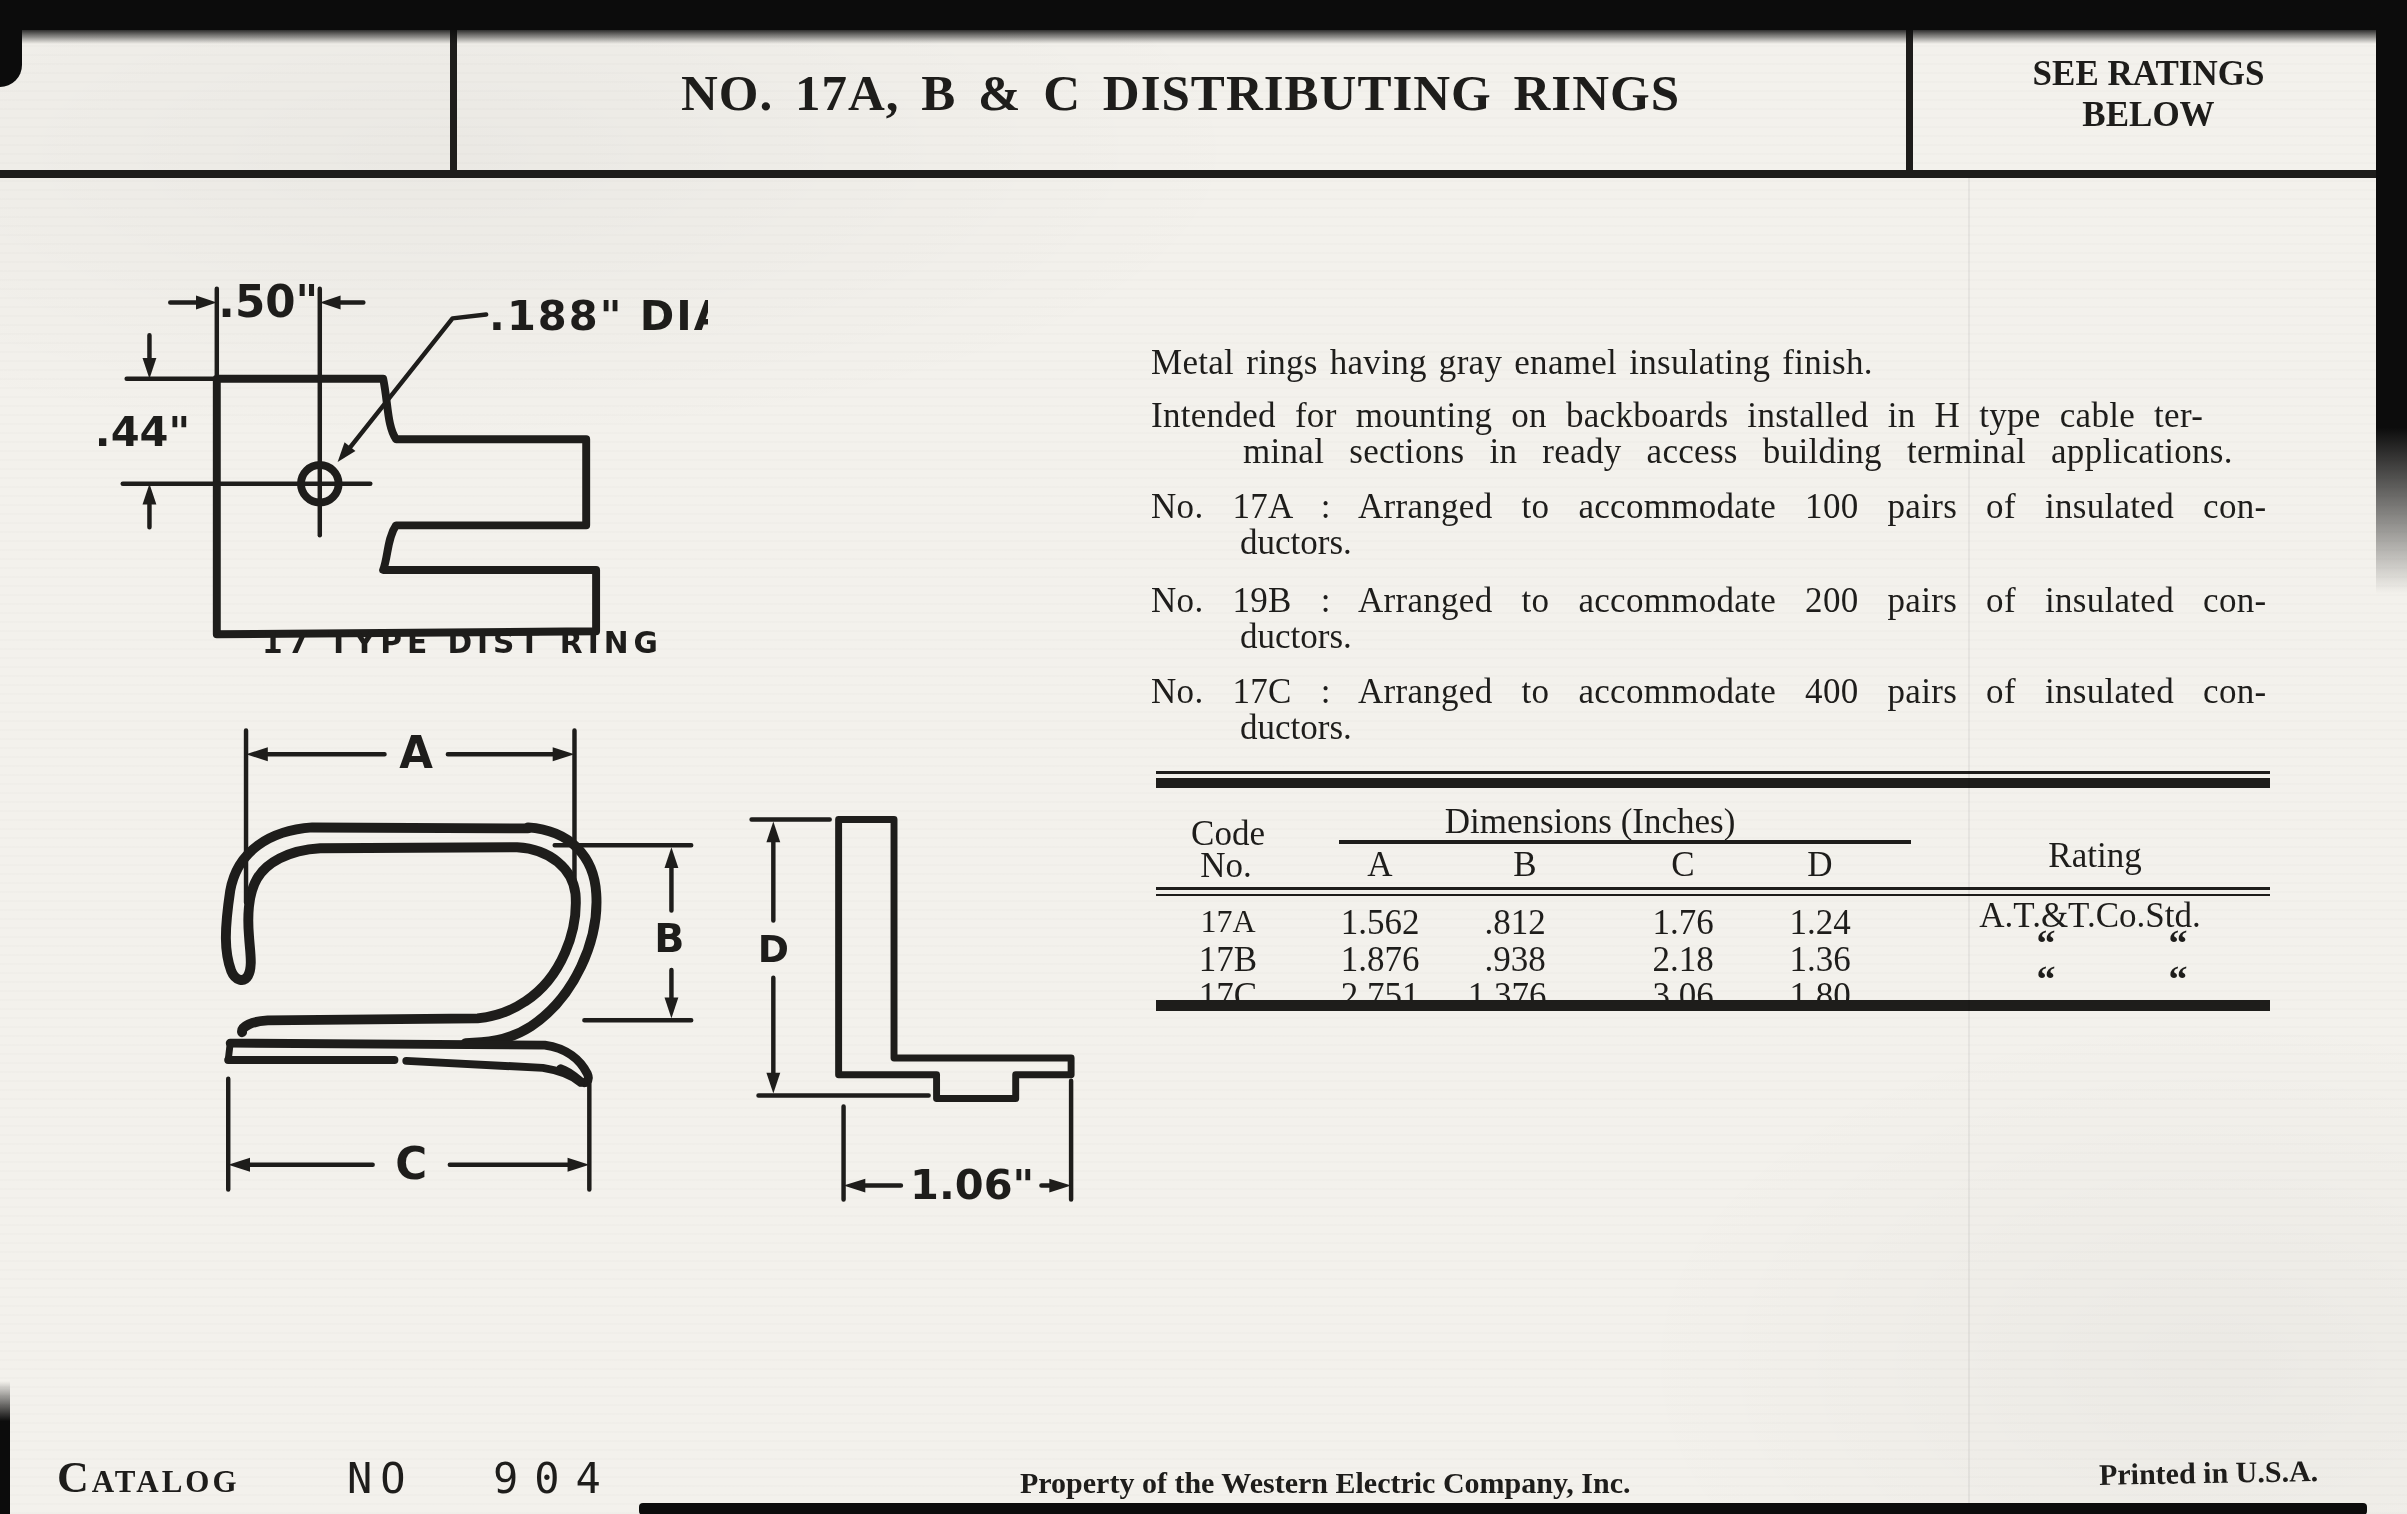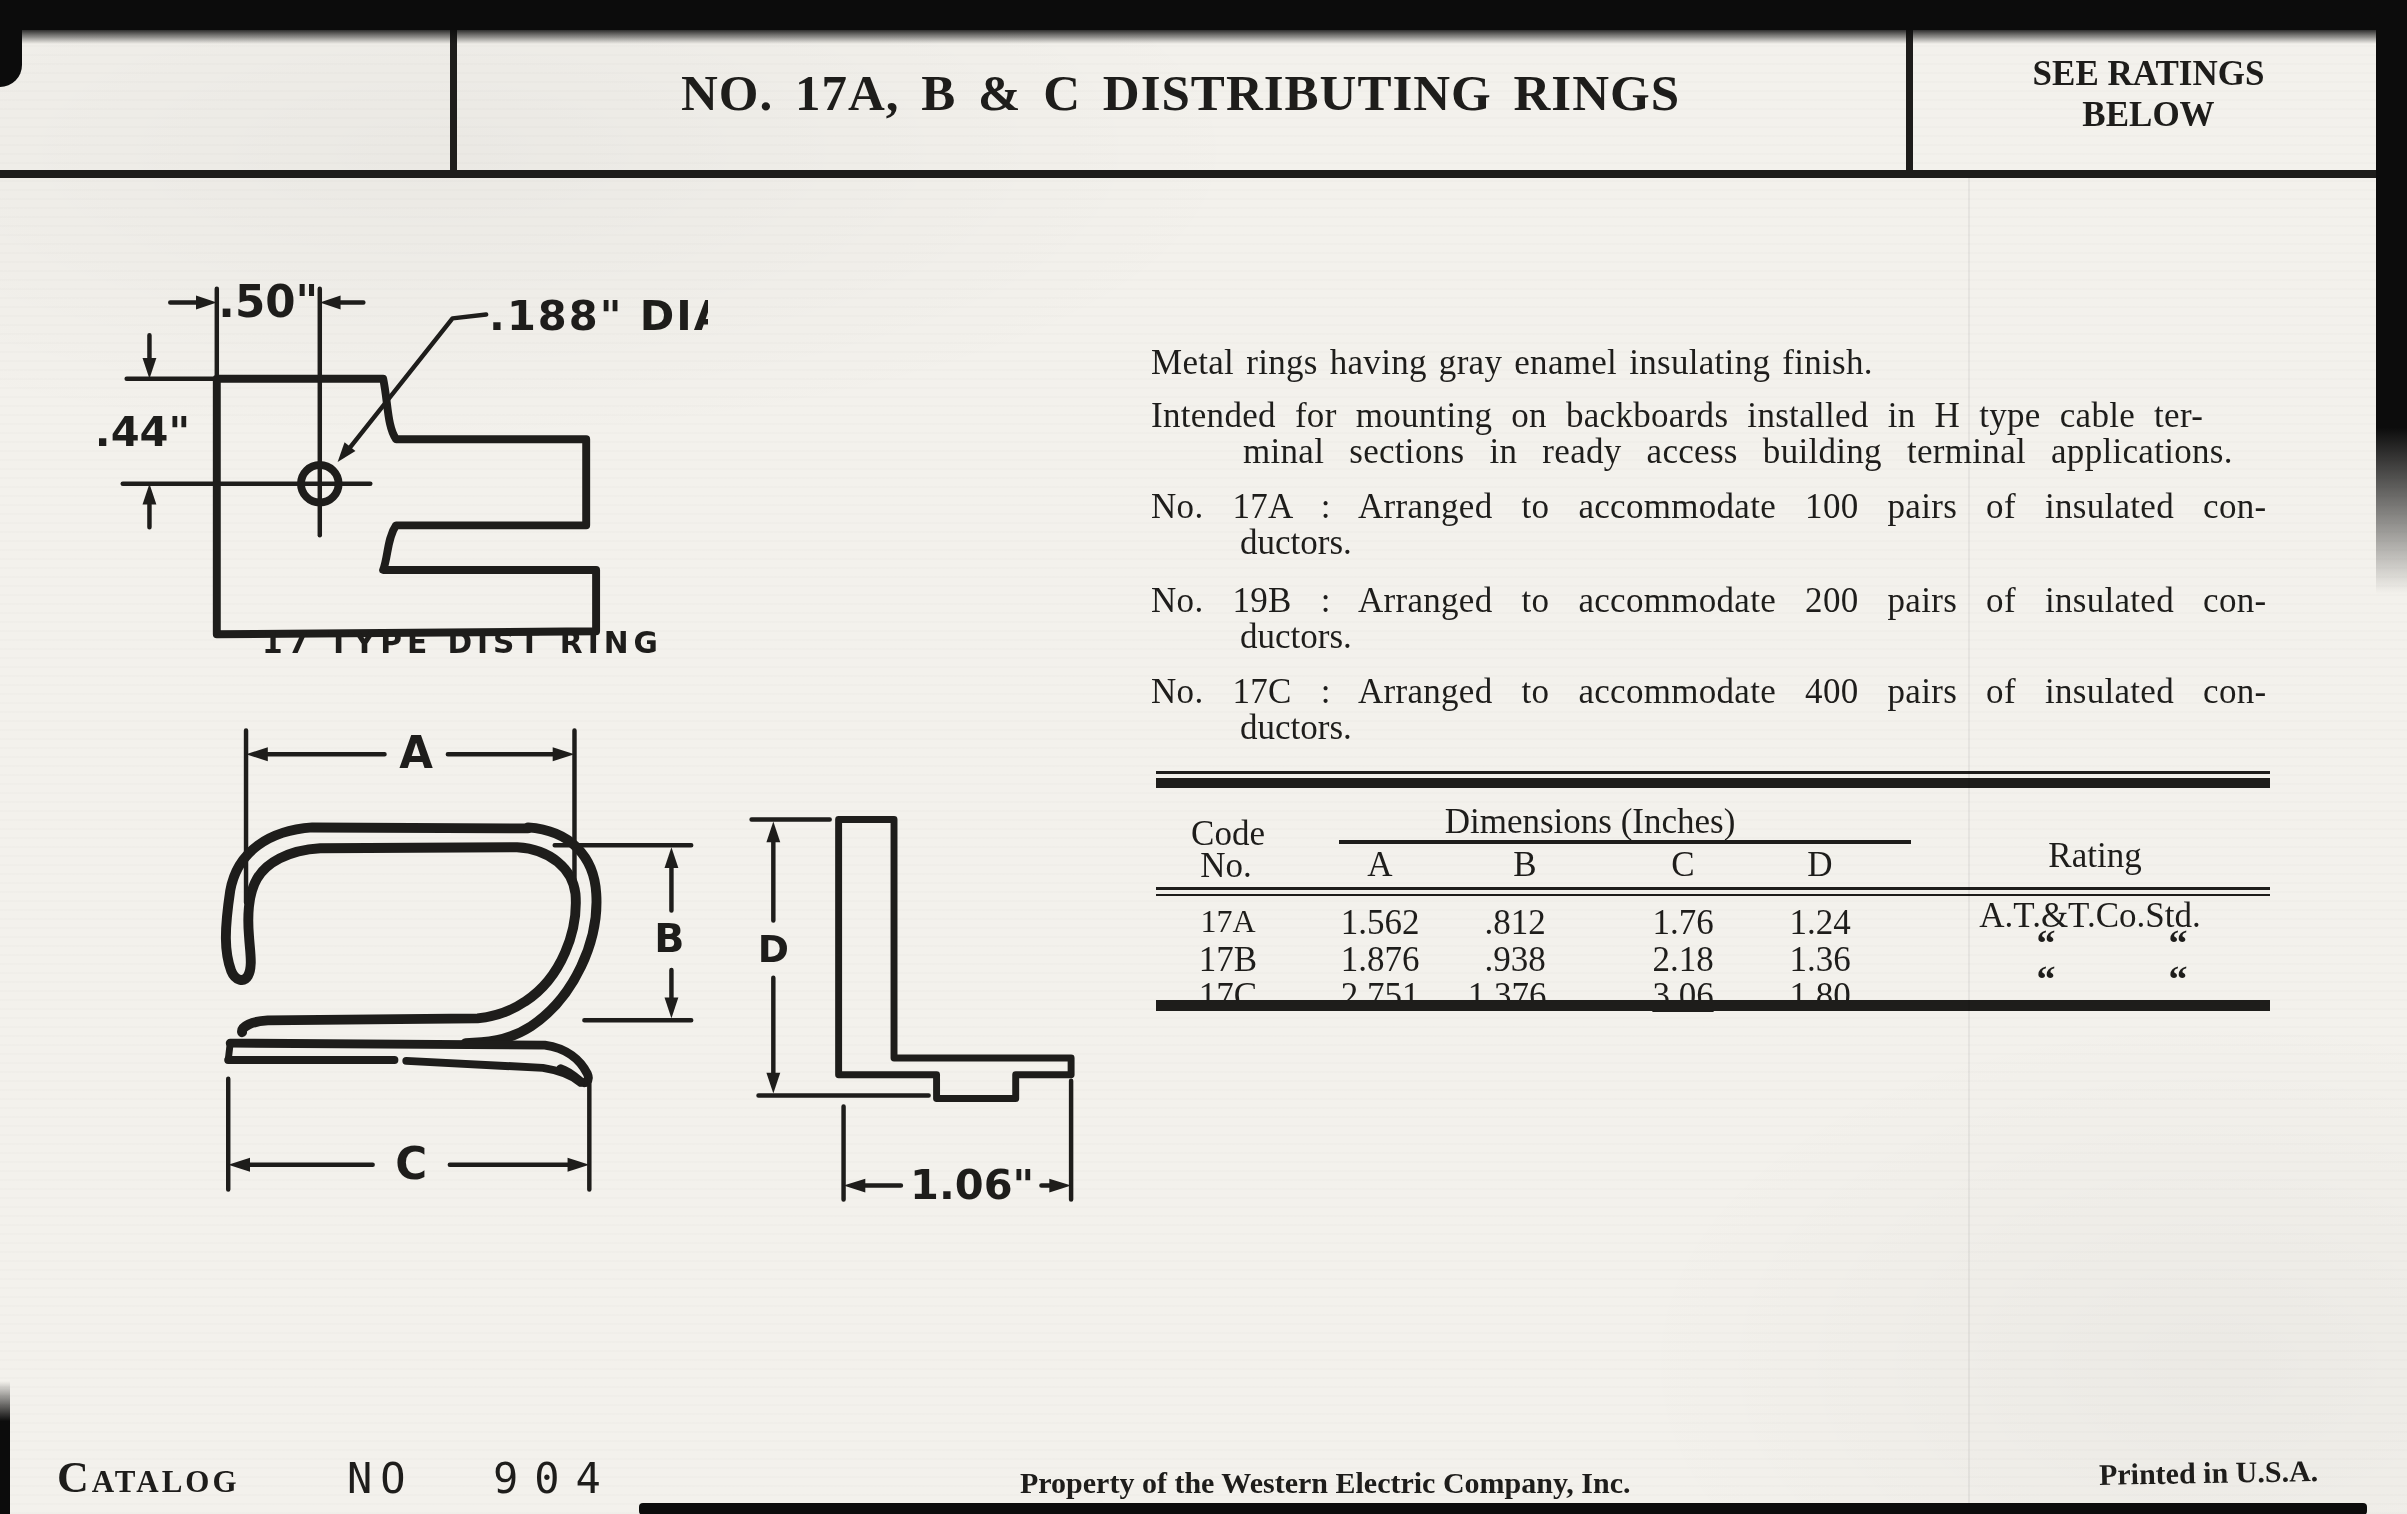--- a/index.html
+++ b/index.html
@@ -141,21 +141,21 @@
   <div class="t ctr" style="left:1380px;top:942px;font-size:35px;">1.876</div>
   <div class="t ctr" style="left:1515px;top:942px;font-size:35px;">.938</div>
   <div class="t ctr" style="left:1683px;top:942px;font-size:35px;">2.18</div>
   <div class="t ctr" style="left:1820px;top:942px;font-size:35px;">1.36</div>
   <div class="t ctr" style="left:2046px;top:924px;font-size:38px;font-weight:700;">“</div>
   <div class="t ctr" style="left:2178px;top:924px;font-size:38px;font-weight:700;">“</div>
 
   <div class="t ctr" style="left:1228px;top:978px;font-size:35px;">17C</div>
   <div class="t ctr" style="left:1380px;top:978px;font-size:35px;">2.751</div>
   <div class="t ctr" style="left:1507px;top:978px;font-size:35px;">1.376</div>
-  <div class="t ctr" style="left:1683px;top:978px;font-size:35px;text-decoration:underline;">3.06</div>
+  <div class="t ctr" style="left:1683px;top:978px;font-size:35px;">3.06</div>
   <div class="t ctr" style="left:1820px;top:978px;font-size:35px;">1.80</div>
   <div class="t ctr" style="left:2046px;top:960px;font-size:38px;font-weight:700;">“</div>
   <div class="t ctr" style="left:2178px;top:960px;font-size:38px;font-weight:700;">“</div>
 
   <div class="rule" style="left:1156px;top:1000px;width:1114px;height:11px;"></div>
 
   <div class="t serif" style="left:57px;top:1455px;font-size:44px;font-weight:600;font-variant:small-caps;letter-spacing:3px;">Catalog</div>
   <div class="t" style="left:347px;top:1457px;font-family:'DejaVu Sans Mono',monospace;font-size:42px;letter-spacing:8px;">NO</div>
   <div class="t" style="left:493px;top:1457px;font-family:'DejaVu Sans Mono',monospace;font-size:42px;letter-spacing:16px;">904</div>
   <div class="t serif" style="left:1020px;top:1467px;font-size:30px;font-weight:700;">Property of the Western Electric Company, Inc.</div>

